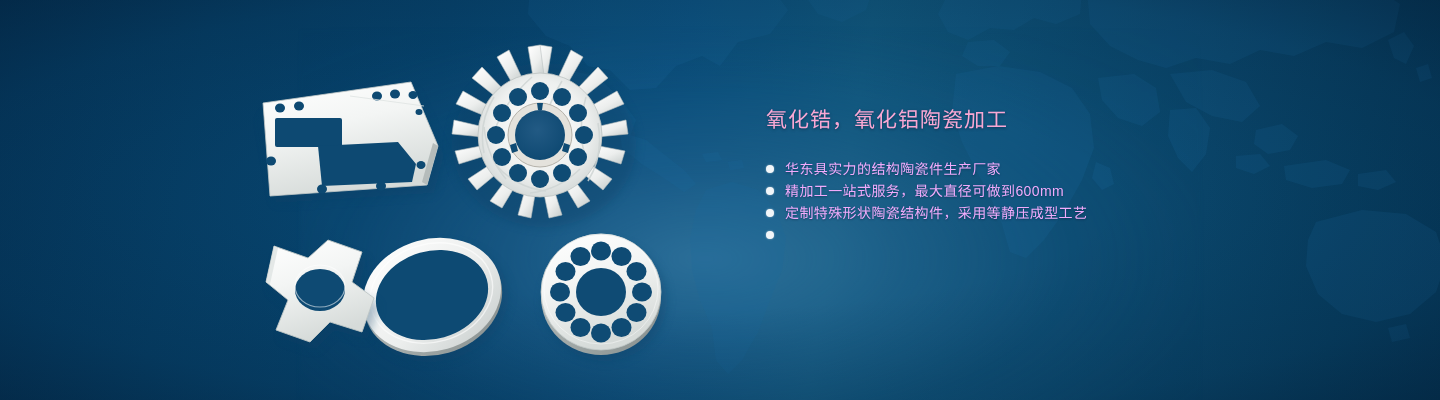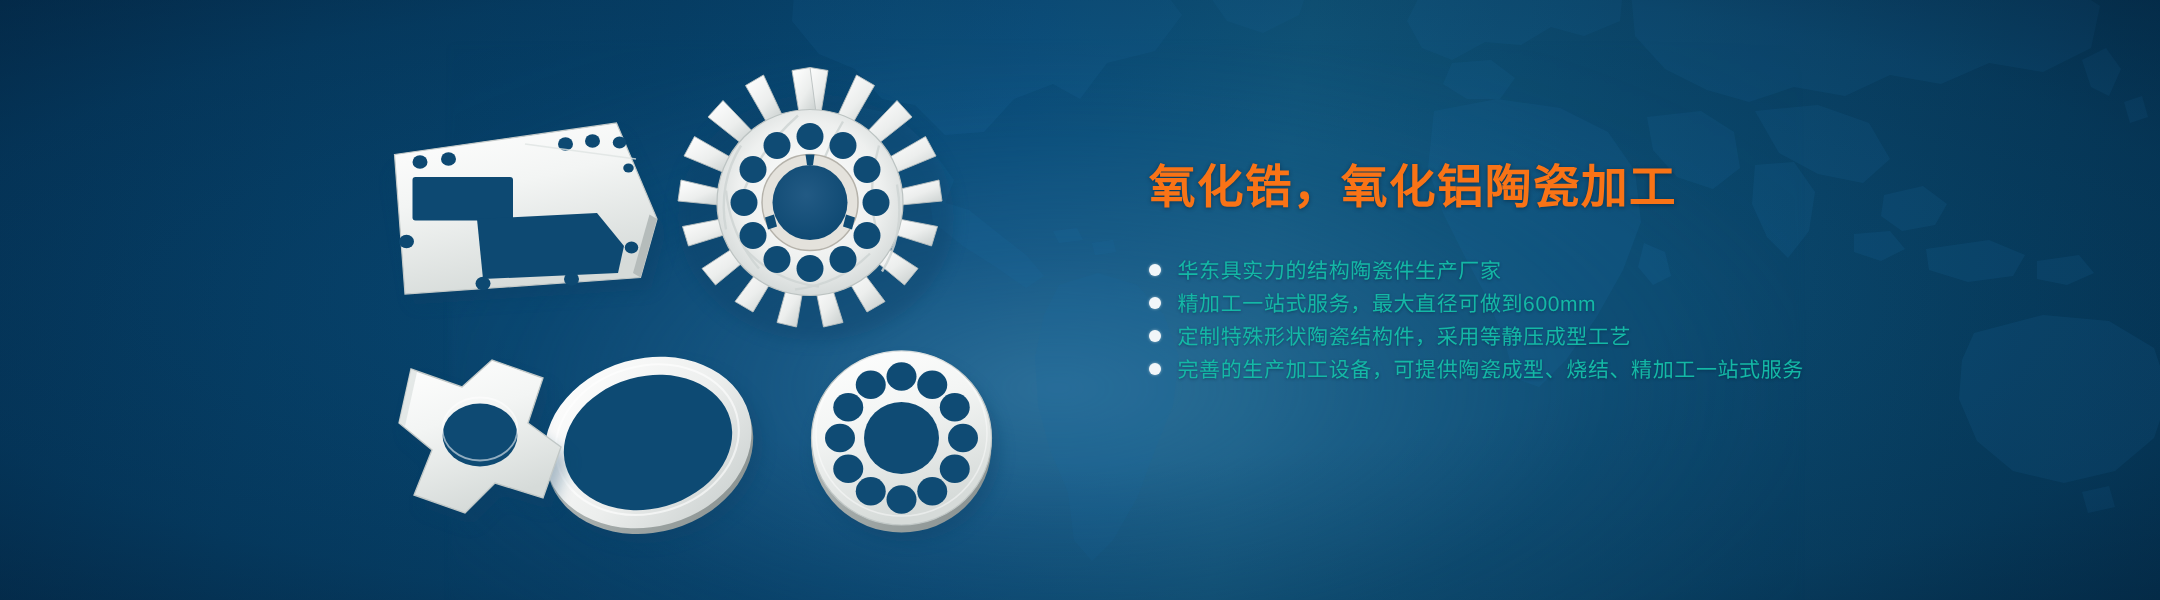--- a/index.html
+++ b/index.html
@@ -77,25 +77,25 @@
   .products svg { display:block; width:100%; height:100%; }
 
   
   .content {
     position: absolute;
     left: 766px;
     top: 108px;
     width: 620px;
   }
   .headline {
-    font-size: 31px;
+    font-size: 21px;
     line-height: 1.12;
     letter-spacing: 1px;
-    color: #f97316;
-    font-weight: 700;
+    color: #f9a8d4;
+    font-weight: 400;
     margin: 0 0 26px 0;
     text-shadow: 0 1px 3px rgba(0,20,40,0.45);
     white-space: nowrap;
   }
   .bullets { list-style: none; margin: 0; padding: 0; }
   .bullet {
     display: flex;
     align-items: center;
     height: 22px;
     margin-bottom: 0px;
@@ -105,21 +105,21 @@
     width: 8px;
     height: 8px;
     border-radius: 50%;
     background: #f2f6f9;
     margin-right: 11px;
     box-shadow: 0 0 2px rgba(255,255,255,0.55);
   }
   .bullet-text {
     font-size: 14px;
     line-height: 22px;
-    color: #14b8a6;
+    color: #f0abfc;
     letter-spacing: 0.4px;
     white-space: nowrap;
     text-shadow: 0 1px 2px rgba(0,20,40,0.4);
   }
 </style>
 </head>
 <body>
 
 <div class="banner">
 
@@ -350,18 +350,17 @@
       <li class="bullet">
         <span class="bullet-dot"></span>
         <span class="bullet-text">精加工一站式服务，最大直径可做到600mm</span>
       </li>
       <li class="bullet">
         <span class="bullet-dot"></span>
         <span class="bullet-text">定制特殊形状陶瓷结构件，采用等静压成型工艺</span>
       </li>
       <li class="bullet">
         <span class="bullet-dot"></span>
-        <span class="bullet-text">完善的生产加工设备，可提供陶瓷成型、烧结、精加工一站式服务</span>
       </li>
     </ul>
   </div>
 
 </div>
 
 </body></html>

